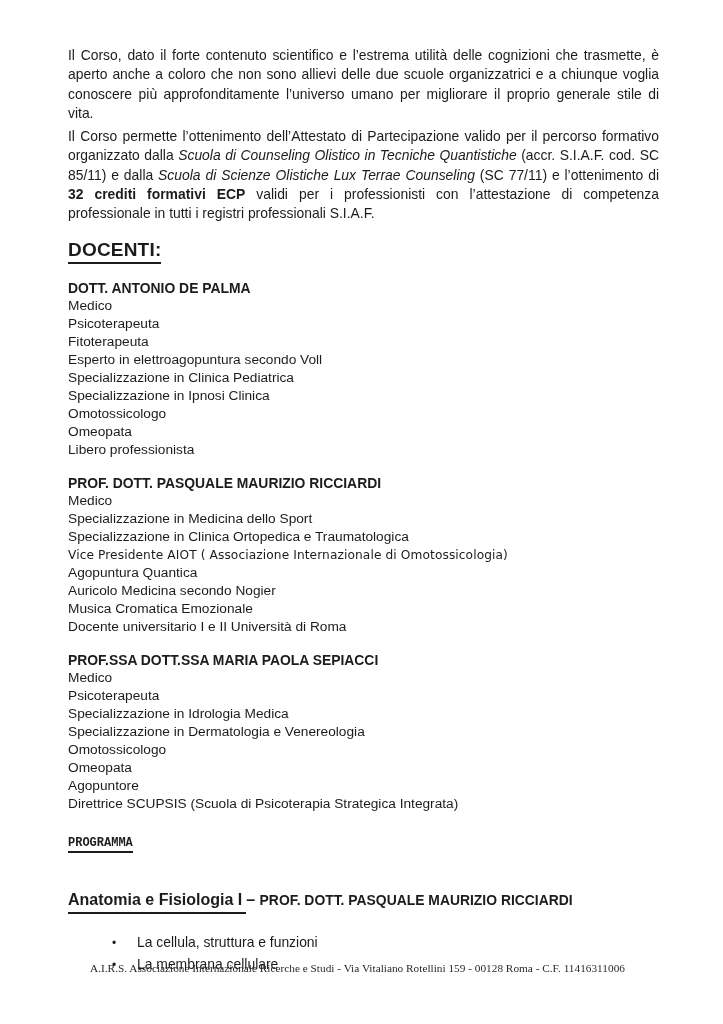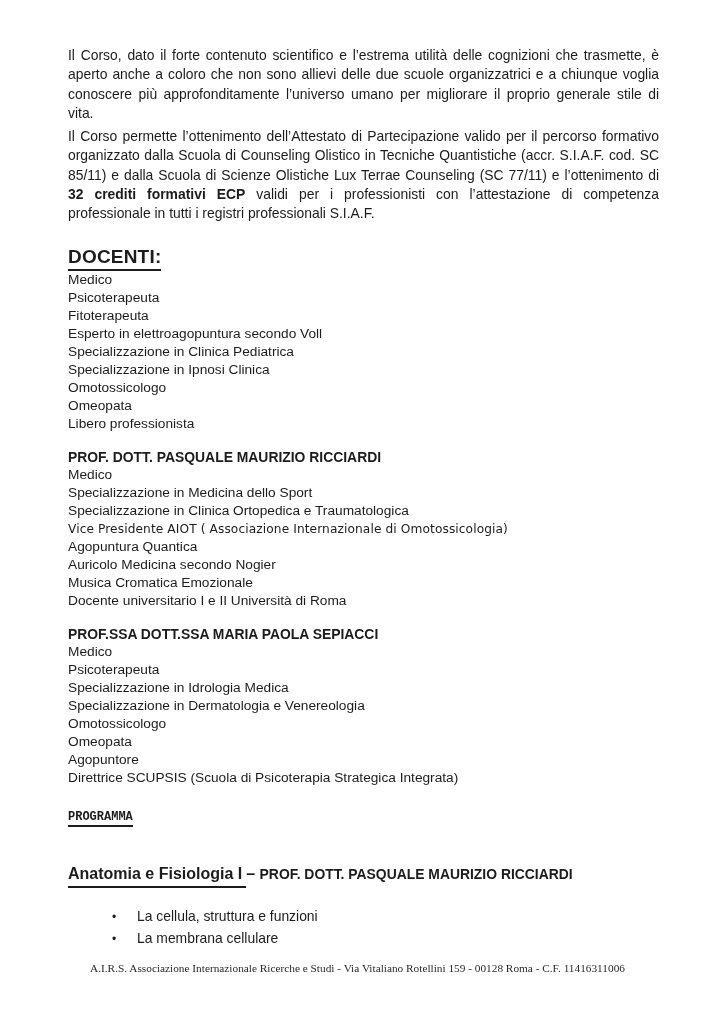--- a/index.html
+++ b/index.html
@@ -15,24 +15,24 @@
     margin: 0 auto;
   }
   .content { padding: 46px 64px 0 68px; }
 
   .para {
     font-size: 13.9px;
     line-height: 19.3px;
     text-align: justify;
   }
   .para + .para { margin-top: 4px; }
-  .seg-italic { }
+  .seg-italic { font-style: italic; }
   .seg-bold { font-weight: bold; }
 
-  .section-heading { margin-top: 22px; font-size: 19px; font-weight: bold; letter-spacing: 0.2px; }
+  .section-heading { margin-top: 15px; font-size: 19px; font-weight: bold; letter-spacing: 0.2px; }
   .underline { border-bottom: 2px solid #1c1c1c; padding-bottom: 1px; display: inline-block; }
 
   .teacher-section { margin-top: 0; }
   .teacher-name { margin-top: 15px; font-size: 13.9px; font-weight: bold; line-height: 18px; }
   .cv-line { font-size: 13.7px; line-height: 18px; }
   .alt-font { font-family: "DejaVu Sans", sans-serif; font-size: 12.2px; letter-spacing: 0.1px; }
 
   .programma-heading { margin-top: 23px; font-size: 12px; font-weight: bold; font-family: Liberation Mono, monospace; }
 
   .module-heading { margin-top: 16px; line-height: 22px; }
@@ -66,20 +66,21 @@
 
     <p class="para">Il Corso, dato il forte contenuto scientifico e l’estrema utilità delle cognizioni che trasmette, è aperto anche a coloro che non sono allievi delle due scuole organizzatrici e a chiunque voglia conoscere più approfonditamente l’universo umano per migliorare il proprio generale stile di vita.</p>
 
     <p class="para"><span>Il Corso permette l’ottenimento dell’Attestato di Partecipazione valido per il percorso formativo organizzato dalla </span><span class="seg-italic">Scuola di Counseling Olistico in Tecniche Quantistiche</span><span> (accr. S.I.A.F. cod. SC 85/11) e dalla </span><span class="seg-italic">Scuola di Scienze Olistiche Lux Terrae Counseling</span><span> (SC 77/11) e l’ottenimento di </span><span class="seg-bold">32 crediti formativi ECP</span><span> validi per i professionisti con l’attestazione di competenza professionale in tutti i registri professionali S.I.A.F.</span></p>
 
     <h2 class="section-heading">
       <span class="underline">DOCENTI:</span>
     </h2>
 
     <div class="teacher-section">
+      <div class="teacher-name">DOTT. ANTONIO DE PALMA</div>
       <div class="cv-line">Medico</div>
       <div class="cv-line">Psicoterapeuta</div>
       <div class="cv-line">Fitoterapeuta</div>
       <div class="cv-line">Esperto in elettroagopuntura secondo Voll</div>
       <div class="cv-line">Specializzazione in Clinica Pediatrica</div>
       <div class="cv-line">Specializzazione in Ipnosi Clinica</div>
       <div class="cv-line">Omotossicologo</div>
       <div class="cv-line">Omeopata</div>
       <div class="cv-line">Libero professionista</div>
     </div>

